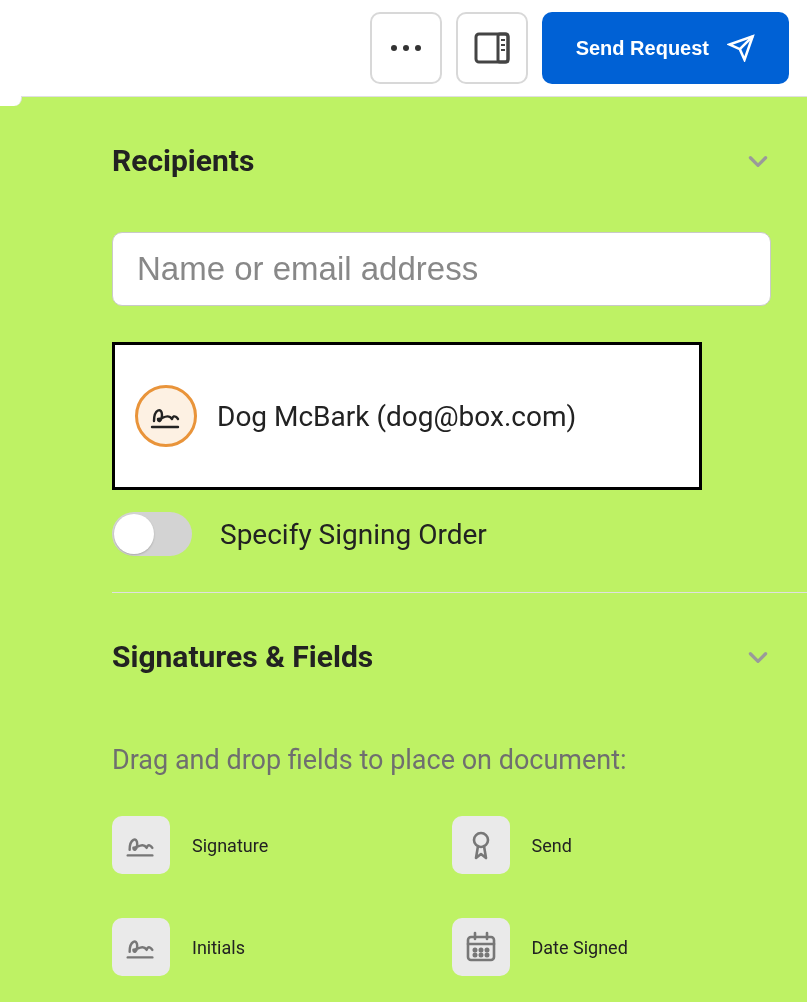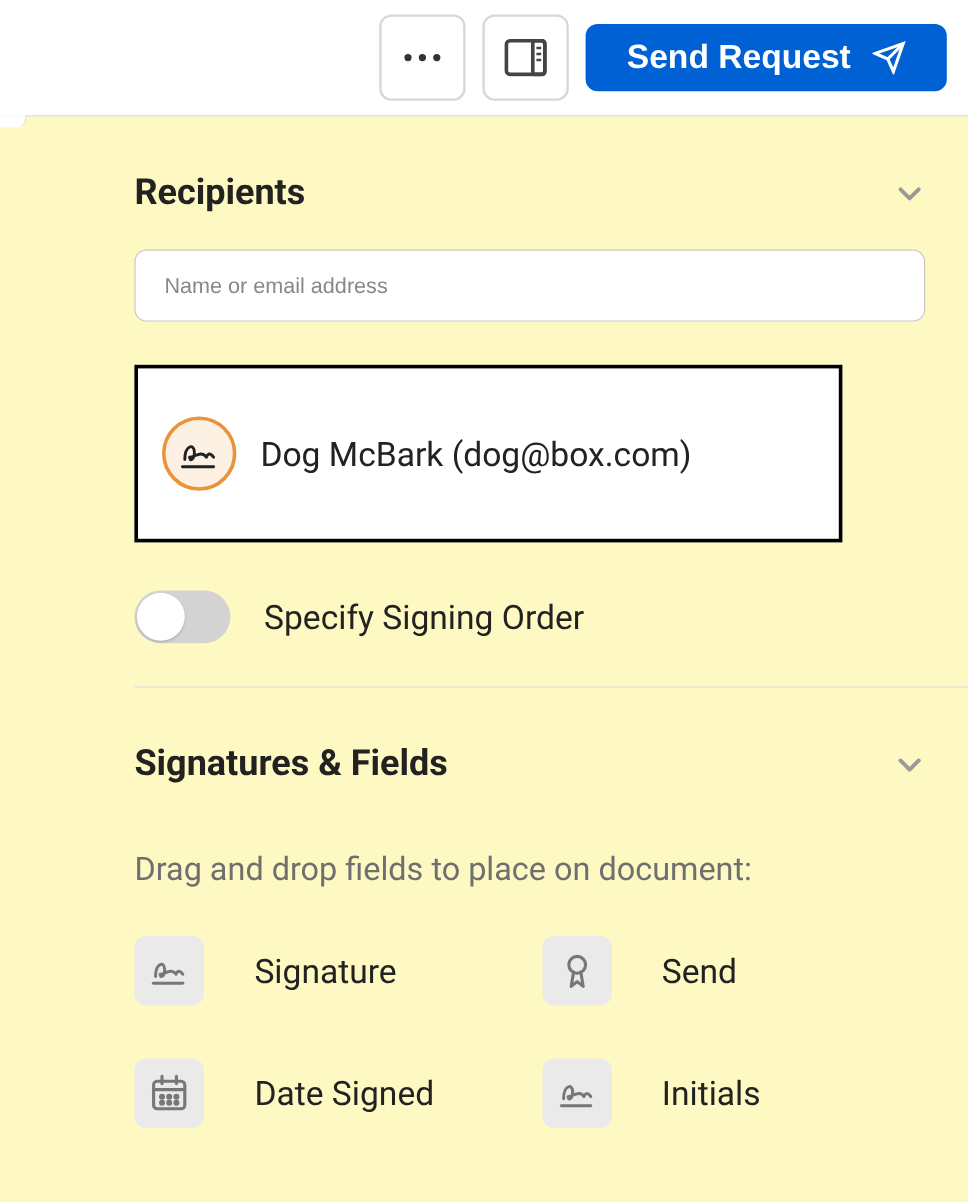--- a/index.html
+++ b/index.html
@@ -45,35 +45,35 @@
     }
     .panel-icon-svg {
       width: 36px;
       height: 32px;
     }
     .send-button {
       background: #0061d5;
       color: #fff;
       border: none;
       border-radius: 10px;
-      height: 56px;
+      height: 72px;
       padding: 0 34px;
-      font-size: 28px;
+      font-size: 20px;
       font-weight: 600;
       display: flex;
       align-items: center;
       gap: 18px;
       cursor: pointer;
     }
     .send-icon-svg {
       width: 28px;
       height: 28px;
     }
     .main-area {
-      background: #fef9c3;
+      background: #bef264;
       border-top: 1px solid #e0e0e0;
       height: calc(1002px - 96px);
       display: flex;
     }
     .left-sliver {
       width: 22px;
       background: #fff;
       border-right: 1px solid #e0e0e0;
       border-bottom-right-radius: 8px;
       height: 10px;
@@ -95,27 +95,27 @@
     .section-title {
       font-size: 30px;
       font-weight: 700;
       color: #222;
     }
     .chevron-svg {
       width: 26px;
       height: 26px;
     }
     .recipient-input {
-      margin-top: 30px;
+      margin-top: 54px;
       width: 100%;
-      height: 60px;
+      height: 74px;
       border: 1.5px solid #c9c9c9;
       border-radius: 10px;
       padding: 0 24px;
-      font-size: 18px;
+      font-size: 33px;
       color: #333;
       background: #fff;
     }
     .recipient-input::placeholder {
       color: #888;
     }
     .recipient-card {
       margin-top: 36px;
       border: 3px solid #000;
       background: #fff;
@@ -139,21 +139,21 @@
     }
     .sig-glyph {
       width: 36px;
       height: 30px;
     }
     .recipient-text {
       font-size: 28px;
       color: #222;
     }
     .toggle-row {
-      margin-top: 40px;
+      margin-top: 22px;
       display: flex;
       align-items: center;
       gap: 28px;
     }
     .toggle {
       width: 80px;
       height: 44px;
       background: #d3d3d3;
       border-radius: 22px;
       position: relative;
@@ -172,21 +172,21 @@
     .toggle-label {
       font-size: 28px;
       color: #222;
     }
     .divider {
       height: 1px;
       background: #e0e0e0;
       margin-left: 90px;
     }
     .fields-hint {
-      margin-top: 54px;
+      margin-top: 70px;
       font-size: 27px;
       color: #6f6f6f;
     }
     .fields-grid {
       margin-top: 40px;
       display: grid;
       grid-template-columns: 1fr 1fr;
       row-gap: 44px;
       column-gap: 20px;
     }
@@ -200,23 +200,22 @@
       width: 58px;
       height: 58px;
       background: #eaeaea;
       border-radius: 10px;
       display: flex;
       align-items: center;
       justify-content: center;
       flex-shrink: 0;
     }
     .field-label {
-      font-size: 28px;
+      font-size: 18px;
       color: #222;
-      margin-left: 20px;
     }
     .field-svg {
       width: 34px;
       height: 34px;
     }
   </style>
 </head>
 <body>
 
 <div class="top-toolbar">
@@ -306,43 +305,43 @@
             <svg class="field-svg" viewBox="0 0 34 34" fill="none" stroke="#777" stroke-width="2.6" stroke-linecap="round" stroke-linejoin="round">
               <circle cx="17" cy="12" r="7"></circle>
               <path d="M14 18 L12 30 L17 26 L22 30 L20 18"></path>
             </svg>
           </div>
           <div class="field-label">Send</div>
         </div>
 
         <div class="field-item">
           <div class="field-icon">
+            <svg class="field-svg" viewBox="0 0 36 30" fill="none" stroke="#777" stroke-width="2.6" stroke-linecap="round" stroke-linejoin="round">
+              <path d="M6 20 C6 8, 14 6, 14 14 C14 20, 10 22, 10 18 C14 18, 20 12, 24 18 C26 12, 30 18, 30 18"></path>
+              <line x1="4" y1="26" x2="30" y2="26"></line>
+            </svg>
+          </div>
+          <div class="field-label">Initials</div>
+        </div>
+
+        <div class="field-item">
+          <div class="field-icon">
             <svg class="field-svg" viewBox="0 0 34 34" fill="none" stroke="#777" stroke-width="2.6" stroke-linecap="round" stroke-linejoin="round">
               <rect x="4" y="7" width="26" height="23" rx="3"></rect>
               <line x1="4" y1="14" x2="30" y2="14"></line>
               <line x1="11" y1="3" x2="11" y2="9"></line>
               <line x1="23" y1="3" x2="23" y2="9"></line>
               <circle cx="11" cy="20" r="1.2" fill="#777"></circle>
               <circle cx="17" cy="20" r="1.2" fill="#777"></circle>
               <circle cx="23" cy="20" r="1.2" fill="#777"></circle>
               <circle cx="11" cy="25" r="1.2" fill="#777"></circle>
               <circle cx="17" cy="25" r="1.2" fill="#777"></circle>
               <circle cx="23" cy="25" r="1.2" fill="#777"></circle>
             </svg>
           </div>
           <div class="field-label">Date Signed</div>
         </div>
 
-        <div class="field-item">
-          <div class="field-icon">
-            <svg class="field-svg" viewBox="0 0 36 30" fill="none" stroke="#777" stroke-width="2.6" stroke-linecap="round" stroke-linejoin="round">
-              <path d="M6 20 C6 8, 14 6, 14 14 C14 20, 10 22, 10 18 C14 18, 20 12, 24 18 C26 12, 30 18, 30 18"></path>
-              <line x1="4" y1="26" x2="30" y2="26"></line>
-            </svg>
-          </div>
-          <div class="field-label">Initials</div>
-        </div>
-
       </div>
     </div>
 
   </div>
 </div>
 
 </body></html>

